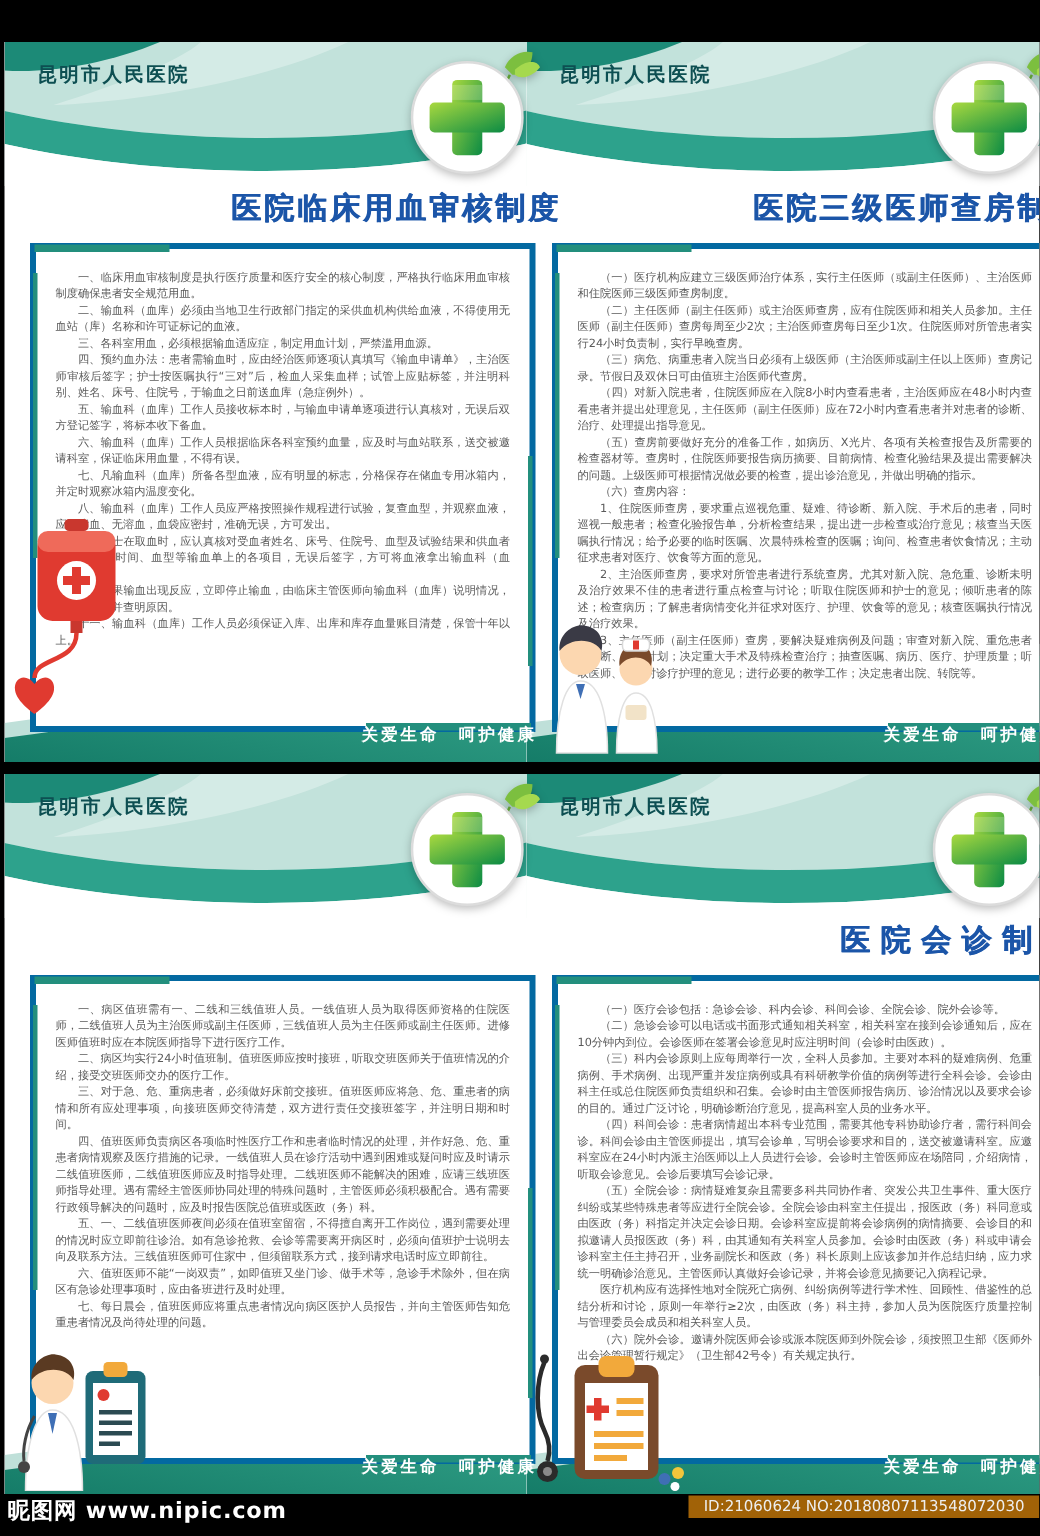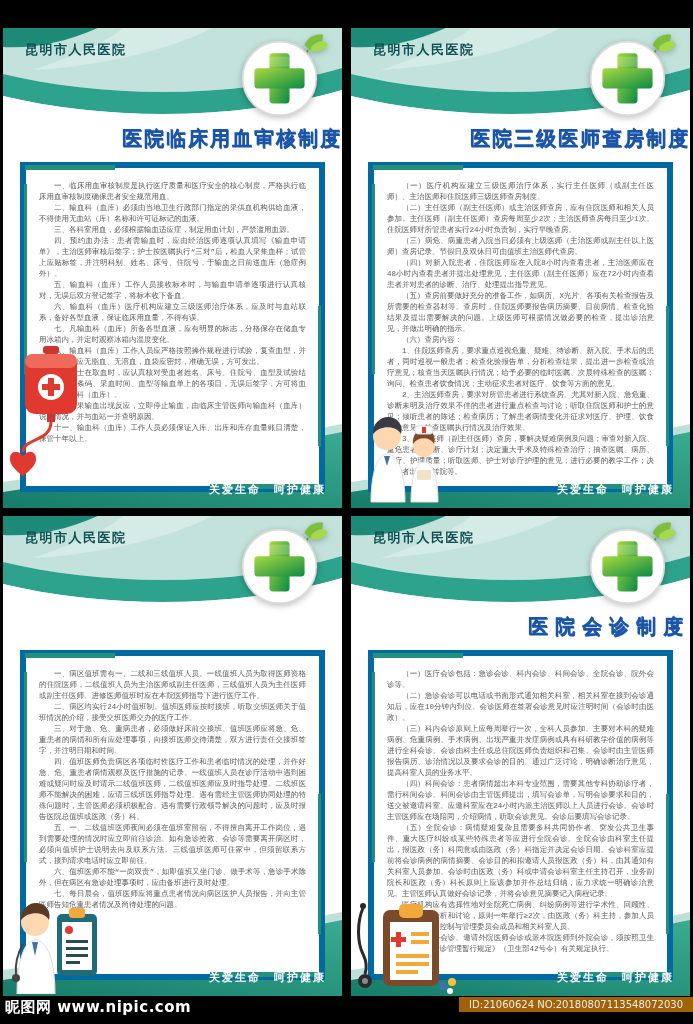--- a/index.html
+++ b/index.html
@@ -1,33 +1,33 @@
 <!DOCTYPE html>
 <html><head>
 <meta charset="utf-8">
 <style>
   html,body{margin:0;padding:0;background:#000;}
   .page{position:relative;width:693px;height:1024px;background:#000;overflow:hidden;
         font-family:"DejaVu Sans","Liberation Sans",sans-serif;}
-  .poster{position:absolute;width:339px;height:480px;background:#fff;overflow:hidden;font-family:Liberation Mono, monospace;}
+  .poster{position:absolute;width:371px;height:480px;background:#fff;overflow:hidden;}
   #p1{left:3px;top:28px;}  #p2{left:351px;top:28px;}
   #p3{left:3px;top:516px;} #p4{left:351px;top:516px;}
 
   .band-top{position:absolute;left:0;top:0;width:100%;height:96px;}
   .band-bottom{position:absolute;left:0;bottom:0;width:100%;height:88px;}
   .hospital{position:absolute;left:22px;top:13px;font-size:13px;font-weight:bold;
             color:#0d4f52;letter-spacing:1.5px;z-index:3;}
   .badge{position:absolute;right:14px;top:4px;width:92px;height:86px;z-index:3;
          filter:drop-shadow(0 2px 3px rgba(0,0,0,.25));}
   .poster-title{position:absolute;left:0;right:0;top:97px;text-align:right;z-index:3;
          font-size:20px;font-weight:bold;color:#1b55a8;letter-spacing:2px;
          text-shadow:0.5px 0.5px 0 #1b55a8;}
   .ls-wide{letter-spacing:7px;}
   .content-box{position:absolute;left:17px;right:17px;top:134px;height:318px;
-         background:#fff;border:6px solid #0369a1;z-index:2;}
+         background:#fff;border:4px solid #0369a1;z-index:2;}
   .accent{position:absolute;background:#238f7d;z-index:4;}
   .acc-top{left:-1px;top:-3px;width:90px;height:5px;}
   .acc-left{left:-2px;top:16px;width:3px;height:190px;}
   .acc-right{right:-2px;bottom:40px;width:3px;height:140px;}
   .acc-bottom{right:-1px;bottom:-3px;width:110px;height:5px;}
   .box-body{position:absolute;inset:0;padding:13px 13px 10px 13px;overflow:hidden;
          font-size:7.5px;line-height:11px;color:#5a5a5a;text-align:justify;}
   .box-body p{margin:0;text-indent:2em;}
   .slogan{position:absolute;right:16px;bottom:11px;z-index:5;color:#fff;
          font-size:11px;font-weight:bold;letter-spacing:2px;}
@@ -85,21 +85,21 @@
       <div class="accent acc-top"></div>
       <div class="accent acc-left"></div>
       <div class="accent acc-right"></div>
       <div class="accent acc-bottom"></div>
       <div class="box-body">
           <p>一、临床用血审核制度是执行医疗质量和医疗安全的核心制度，严格执行临床用血审核制度确保患者安全规范用血。</p>
           <p>二、输血科（血库）必须由当地卫生行政部门指定的采供血机构供给血液，不得使用无血站（库）名称和许可证标记的血液。</p>
           <p>三、各科室用血，必须根据输血适应症，制定用血计划，严禁滥用血源。</p>
           <p>四、预约血办法：患者需输血时，应由经治医师逐项认真填写《输血申请单》，主治医师审核后签字；护士按医嘱执行“三对”后，检血人采集血样；试管上应贴标签，并注明科别、姓名、床号、住院号，于输血之日前送血库（急症例外）。</p>
           <p>五、输血科（血库）工作人员接收标本时，与输血申请单逐项进行认真核对，无误后双方登记签字，将标本收下备血。</p>
-          <p>六、输血科（血库）医疗机构应建立三级医师治疗体系，应及时与血站联系，备好各型血液，保证临床用血量，不得有误。</p>
+          <p>六、输血科（血库）工作人员根据临床各科室预约血量，应及时与血站联系，送交被邀请科室，保证临床用血量，不得有误。</p>
           <p>七、凡输血科（血库）所备各型血液，应有明显的标志，分格保存在储血专用冰箱内，并定时观察冰箱内温度变化。</p>
           <p>八、输血科（血库）工作人员应严格按照操作规程进行试验，复查血型，并观察血液，应无脂血、无溶血，血袋应密封，准确无误，方可发出。</p>
           <p>九、护士在取血时，应认真核对受血者姓名、床号、住院号、血型及试验结果和供血者条码、采血时间、血型等输血单上的各项目，无误后签字，方可将血液拿出输血科（血库）。</p>
           <p>十、如果输血出现反应，立即停止输血，由临床主管医师向输血科（血库）说明情况，并与血站一并查明原因。</p>
           <p>十一、输血科（血库）工作人员必须保证入库、出库和库存血量账目清楚，保管十年以上。</p>
         </div>
     </div>
     <svg class="deco deco-bag" viewBox="0 0 78 136">
       <rect x="34" y="0" width="16" height="8" rx="3" fill="#c9372e"></rect>
       <rect x="16" y="8" width="52" height="60" rx="10" fill="#e03a30"></rect>

